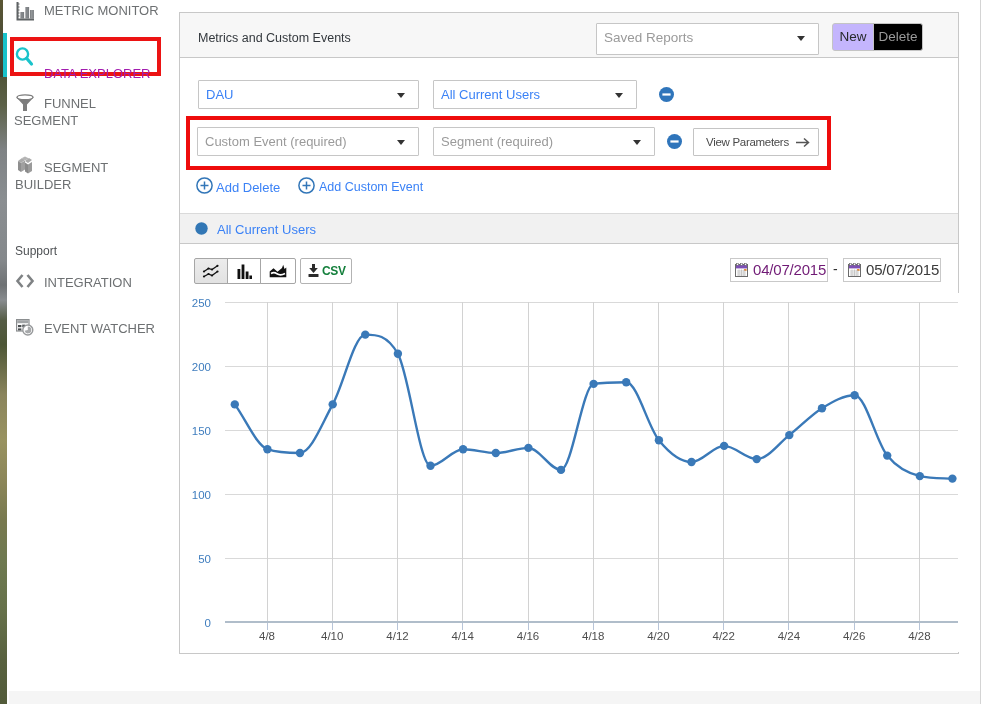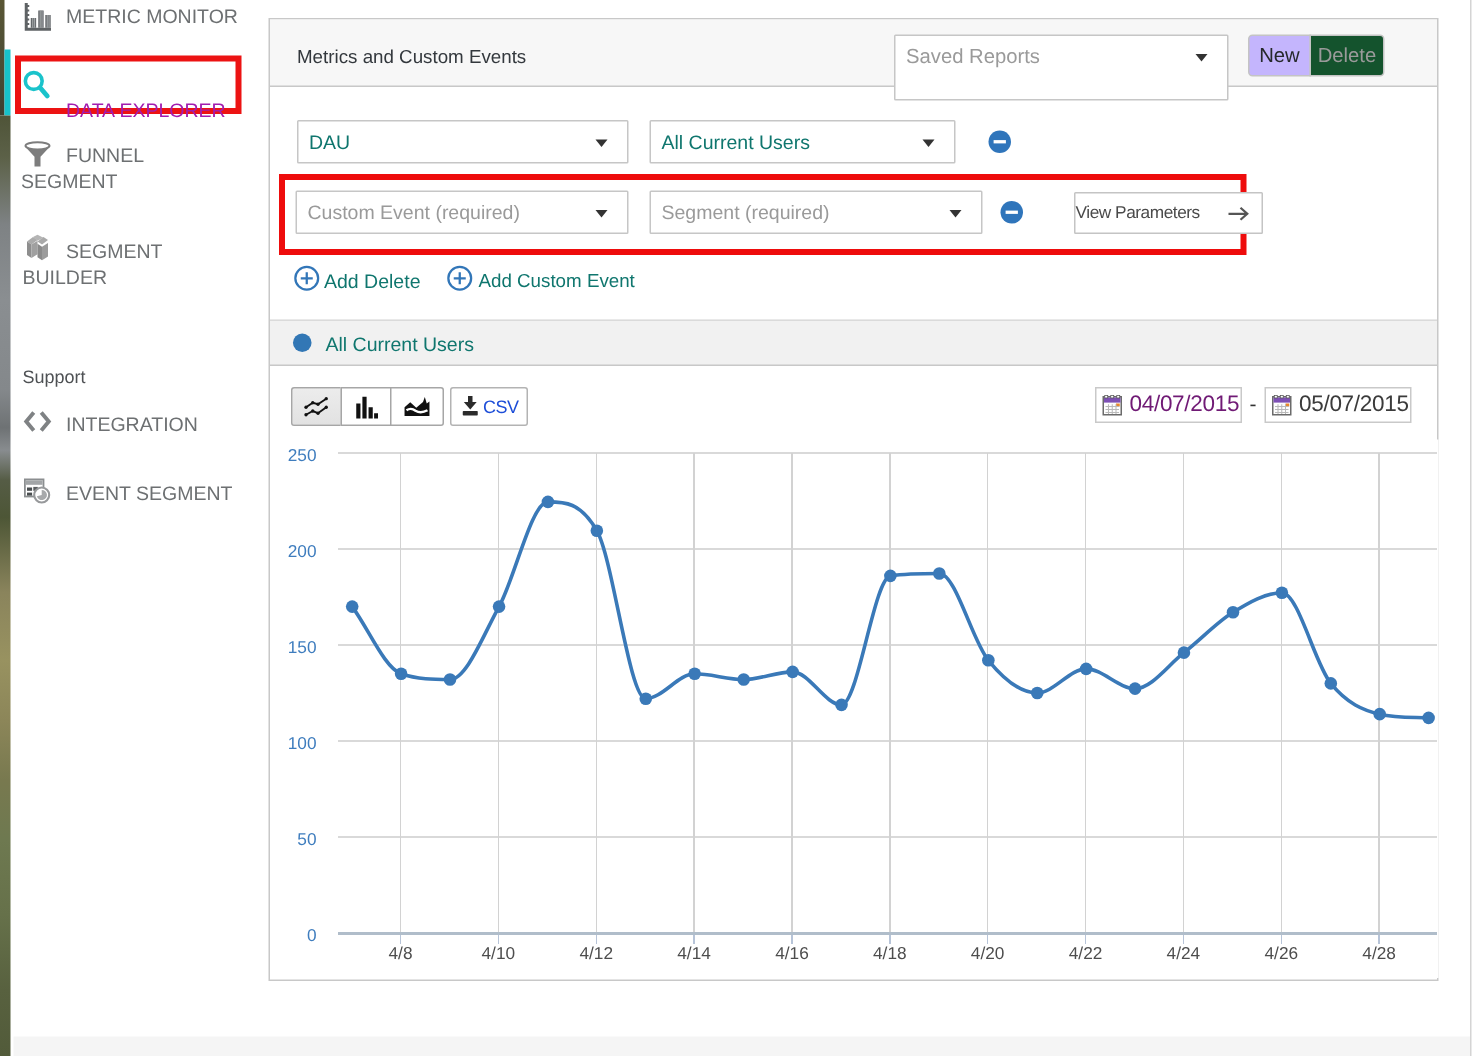--- a/index.html
+++ b/index.html
@@ -1,19 +1,19 @@
 <!DOCTYPE html>
 <html><head><meta charset="utf-8"><style>
 *{margin:0;padding:0;box-sizing:border-box}
 body{width:985px;height:704px;position:relative;background:#fff;font-family:"Liberation Sans",sans-serif;overflow:hidden}
 .a{position:absolute}
 .nav{position:absolute;font-size:13px;color:#6d7072;letter-spacing:0}
 .sel{position:absolute;border:1px solid #c6c6c6;background:#fff;font-size:13px;line-height:27px;padding-left:7px;border-radius:1px}
 .sel .ar{position:absolute;right:13px;top:12px;width:0;height:0;border-left:4.5px solid transparent;border-right:4.5px solid transparent;border-top:5px solid #333}
-.blue{color:#0f766e}
+.blue{color:#3b82f6}
 .gray{color:#9a9a9a}
 svg{position:absolute;overflow:visible}
 </style></head><body>
 
 <div class="a" style="left:0;top:0;width:2.5px;height:77px;background:linear-gradient(180deg,#5a5634,#4a4c36 60%,#3c3f2f)"></div>
 <div class="a" style="left:2.5px;top:33px;width:4.5px;height:44px;background:#17c2ca"></div>
 <div class="a" style="left:0;top:77px;width:6.5px;height:627px;background:linear-gradient(180deg,#4f5438 0%,#5c6148 4.5%,#7e8284 11.6%,#8a8e91 19.6%,#84888b 29.2%,#6e7274 33.2%,#888c8f 35.6%,#555c45 38.8%,#4d5636 42.7%,#8a845c 50.7%,#989260 57.9%,#8c8659 64.3%,#78794f 70.7%,#6e7950 77%,#66714a 85%,#58613f 93%,#525b3a 100%)"></div>
 
 <svg class="a" style="left:15px;top:2px" width="20" height="19" viewBox="0 0 20 19">
  <path d="M2.5,0 L2.5,17.5 L19,17.5" stroke="#5f6365" stroke-width="2" fill="none"></path>
@@ -72,45 +72,45 @@
 
 <svg class="a" style="left:16px;top:319px" width="18" height="17" viewBox="0 0 18 17">
  <rect x="0.6" y="0.6" width="12.4" height="11.4" fill="#fff" stroke="#8b8e90" stroke-width="1.2"></rect>
  <rect x="1.2" y="1.2" width="11.2" height="3" fill="#a2a5a7"></rect>
  <rect x="2" y="6" width="3.4" height="2.2" fill="#4a4e50"></rect>
     <rect x="6.2" y="5.6" width="3" height="2.6" fill="#595d5f"></rect>
  <rect x="2" y="9.4" width="3.4" height="2" fill="#4a4e50"></rect>
  <circle cx="11.8" cy="11" r="5" fill="#fff" stroke="#97999b" stroke-width="1.4"></circle>
  <path d="M11.8,11 L11.8,7.6 A3.4,3.4 0 1 1 8.6,11.8 Z" fill="#a7a9ab"></path>
 </svg>
-<div class="nav" style="left:44px;top:321px">EVENT SEGMENT</div>
+<div class="nav" style="left:44px;top:321px">EVENT WATCHER</div>
 
 <div class="a" style="left:179px;top:12px;width:780px;height:642px;border:1px solid #c8c8c8;background:#fff"></div>
 <div class="a" style="left:180px;top:13px;width:778px;height:45px;background:#f7f7f7;border-bottom:1px solid #c8c8c8"></div>
 <div class="a" style="left:198px;top:31px;font-size:12.5px;color:#33383d">Metrics and Custom Events</div>
 
-<div class="sel" style="left:596px;top:23px;width:223px;height:44px;font-size:13.5px"><span class="gray">Saved Reports</span><span class="ar"></span></div>
+<div class="sel" style="left:596px;top:23px;width:223px;height:32px;font-size:13.5px"><span class="gray">Saved Reports</span><span class="ar"></span></div>
 <div class="a" style="left:832px;top:23px;width:42px;height:28px;border:1px solid #c4c4c4;border-radius:3px 0 0 3px;background:#c4b5fd;font-size:13.5px;line-height:26px;text-align:center;color:#26292c">New</div>
-<div class="a" style="left:873px;top:23px;width:50px;height:28px;border:1px solid #c4c4c4;border-radius:0 3px 3px 0;background:#14532d;font-size:13.5px;line-height:26px;text-align:center;color:#9a9a9a">Delete</div>
+<div class="a" style="left:873px;top:23px;width:50px;height:28px;border:1px solid #c4c4c4;border-radius:0 3px 3px 0;background:#000000;font-size:13.5px;line-height:26px;text-align:center;color:#9a9a9a">Delete</div>
 
 <div class="sel blue" style="left:198px;top:80px;width:221px;height:29px">DAU<span class="ar"></span></div>
 <div class="sel blue" style="left:433px;top:80px;width:204px;height:29px">All Current Users<span class="ar"></span></div>
 <svg class="a" style="left:659px;top:87px" width="15" height="15" viewBox="0 0 15 15">
     <circle cx="7.5" cy="7.5" r="7.5" fill="#2f75bb"></circle>
     <rect x="3.4" y="6.4" width="8.2" height="2.2" fill="#fff"></rect>
   </svg>
 
 <div class="a" style="left:186px;top:116px;width:645px;height:54px;border:4px solid #ee0c0c"></div>
 <div class="sel gray" style="left:197px;top:127px;width:222px;height:29px">Custom Event (required)<span class="ar"></span></div>
 <div class="sel gray" style="left:433px;top:127px;width:222px;height:29px">Segment (required)<span class="ar"></span></div>
 <svg class="a" style="left:667px;top:134px" width="15" height="15" viewBox="0 0 15 15">
     <circle cx="7.5" cy="7.5" r="7.5" fill="#2f75bb"></circle>
     <rect x="3.4" y="6.4" width="8.2" height="2.2" fill="#fff"></rect>
   </svg>
-<div class="a" style="left:716px;top:128px;width:126px;height:28px;border:1px solid #c4c4c4;border-radius:1px;background:#fff;font-size:11.5px;letter-spacing:-0.3px;line-height:26px;color:#4a4a4a;">View Parameters
+<div class="a" style="left:693px;top:128px;width:126px;height:28px;border:1px solid #c4c4c4;border-radius:1px;background:#fff;font-size:11.5px;letter-spacing:-0.3px;line-height:26px;color:#4a4a4a;padding-left:12px">View Parameters
  <svg class="a" style="left:102px;top:8px" width="14" height="11" viewBox="0 0 14 11">
       <path d="M0,5.5 H12 M8,1.5 L12.5,5.5 L8,9.5" stroke="#555" stroke-width="1.5" fill="none"></path>
     </svg>
 </div>
 
 <svg class="a" style="left:196px;top:177px" width="17" height="17" viewBox="0 0 17 17">
     <circle cx="8.5" cy="8.5" r="7.6" stroke="#3276b8" stroke-width="1.5" fill="none"></circle>
     <path d="M8.5,4.5 V12.5 M4.5,8.5 H12.5" stroke="#3276b8" stroke-width="1.5"></path>
   </svg>
 <div class="a blue" style="left:216px;top:180px;font-size:13px">Add Delete</div>
@@ -159,21 +159,21 @@
 </svg>
 
 <div class="a" style="left:300px;top:258px;width:52px;height:26px;border:1px solid #b3b3b3;border-radius:2px;background:#fff"></div>
 <svg class="a" style="left:308px;top:264px" width="11" height="13" viewBox="0 0 11 13">
  <g fill="#2b2b2b">
       <rect x="4" y="0" width="3" height="5"></rect>
       <path d="M1.2,4 L9.8,4 L5.5,9 Z"></path>
       <rect x="0.5" y="10" width="10" height="3" rx="0.5"></rect>
     </g>
 </svg>
-<div class="a" style="left:322px;top:264px;font-size:12px;font-weight:normal;color:#1d4ed8;letter-spacing:-0.3px">CSV</div>
+<div class="a" style="left:322px;top:264px;font-size:12px;font-weight:bold;color:#15803d;letter-spacing:-0.3px">CSV</div>
 
 <div class="a" style="left:730px;top:258px;width:98px;height:24px;border:1px solid #c9c9c9;background:#fff"></div>
 <div class="a" style="left:843px;top:258px;width:98px;height:24px;border:1px solid #c9c9c9;background:#fff"></div>
 <div class="a" style="left:833px;top:261px;font-size:14px;color:#333">-</div>
 <svg class="a" style="left:735px;top:263px" width="13" height="14" viewBox="0 0 13 14">
  <rect x="0.5" y="1.5" width="12" height="12" fill="#fdfdfd" stroke="#6b6b6b" stroke-width="1"></rect>
  <rect x="1" y="2" width="11" height="3.4" fill="#7d4fb5"></rect>
  <rect x="1.5" y="0.7" width="2" height="1.6" fill="#fff" stroke="#555" stroke-width="0.5"></rect>
     <rect x="5.5" y="0.7" width="2" height="1.6" fill="#fff" stroke="#555" stroke-width="0.5"></rect>
     <rect x="9.5" y="0.7" width="2" height="1.6" fill="#fff" stroke="#555" stroke-width="0.5"></rect>

